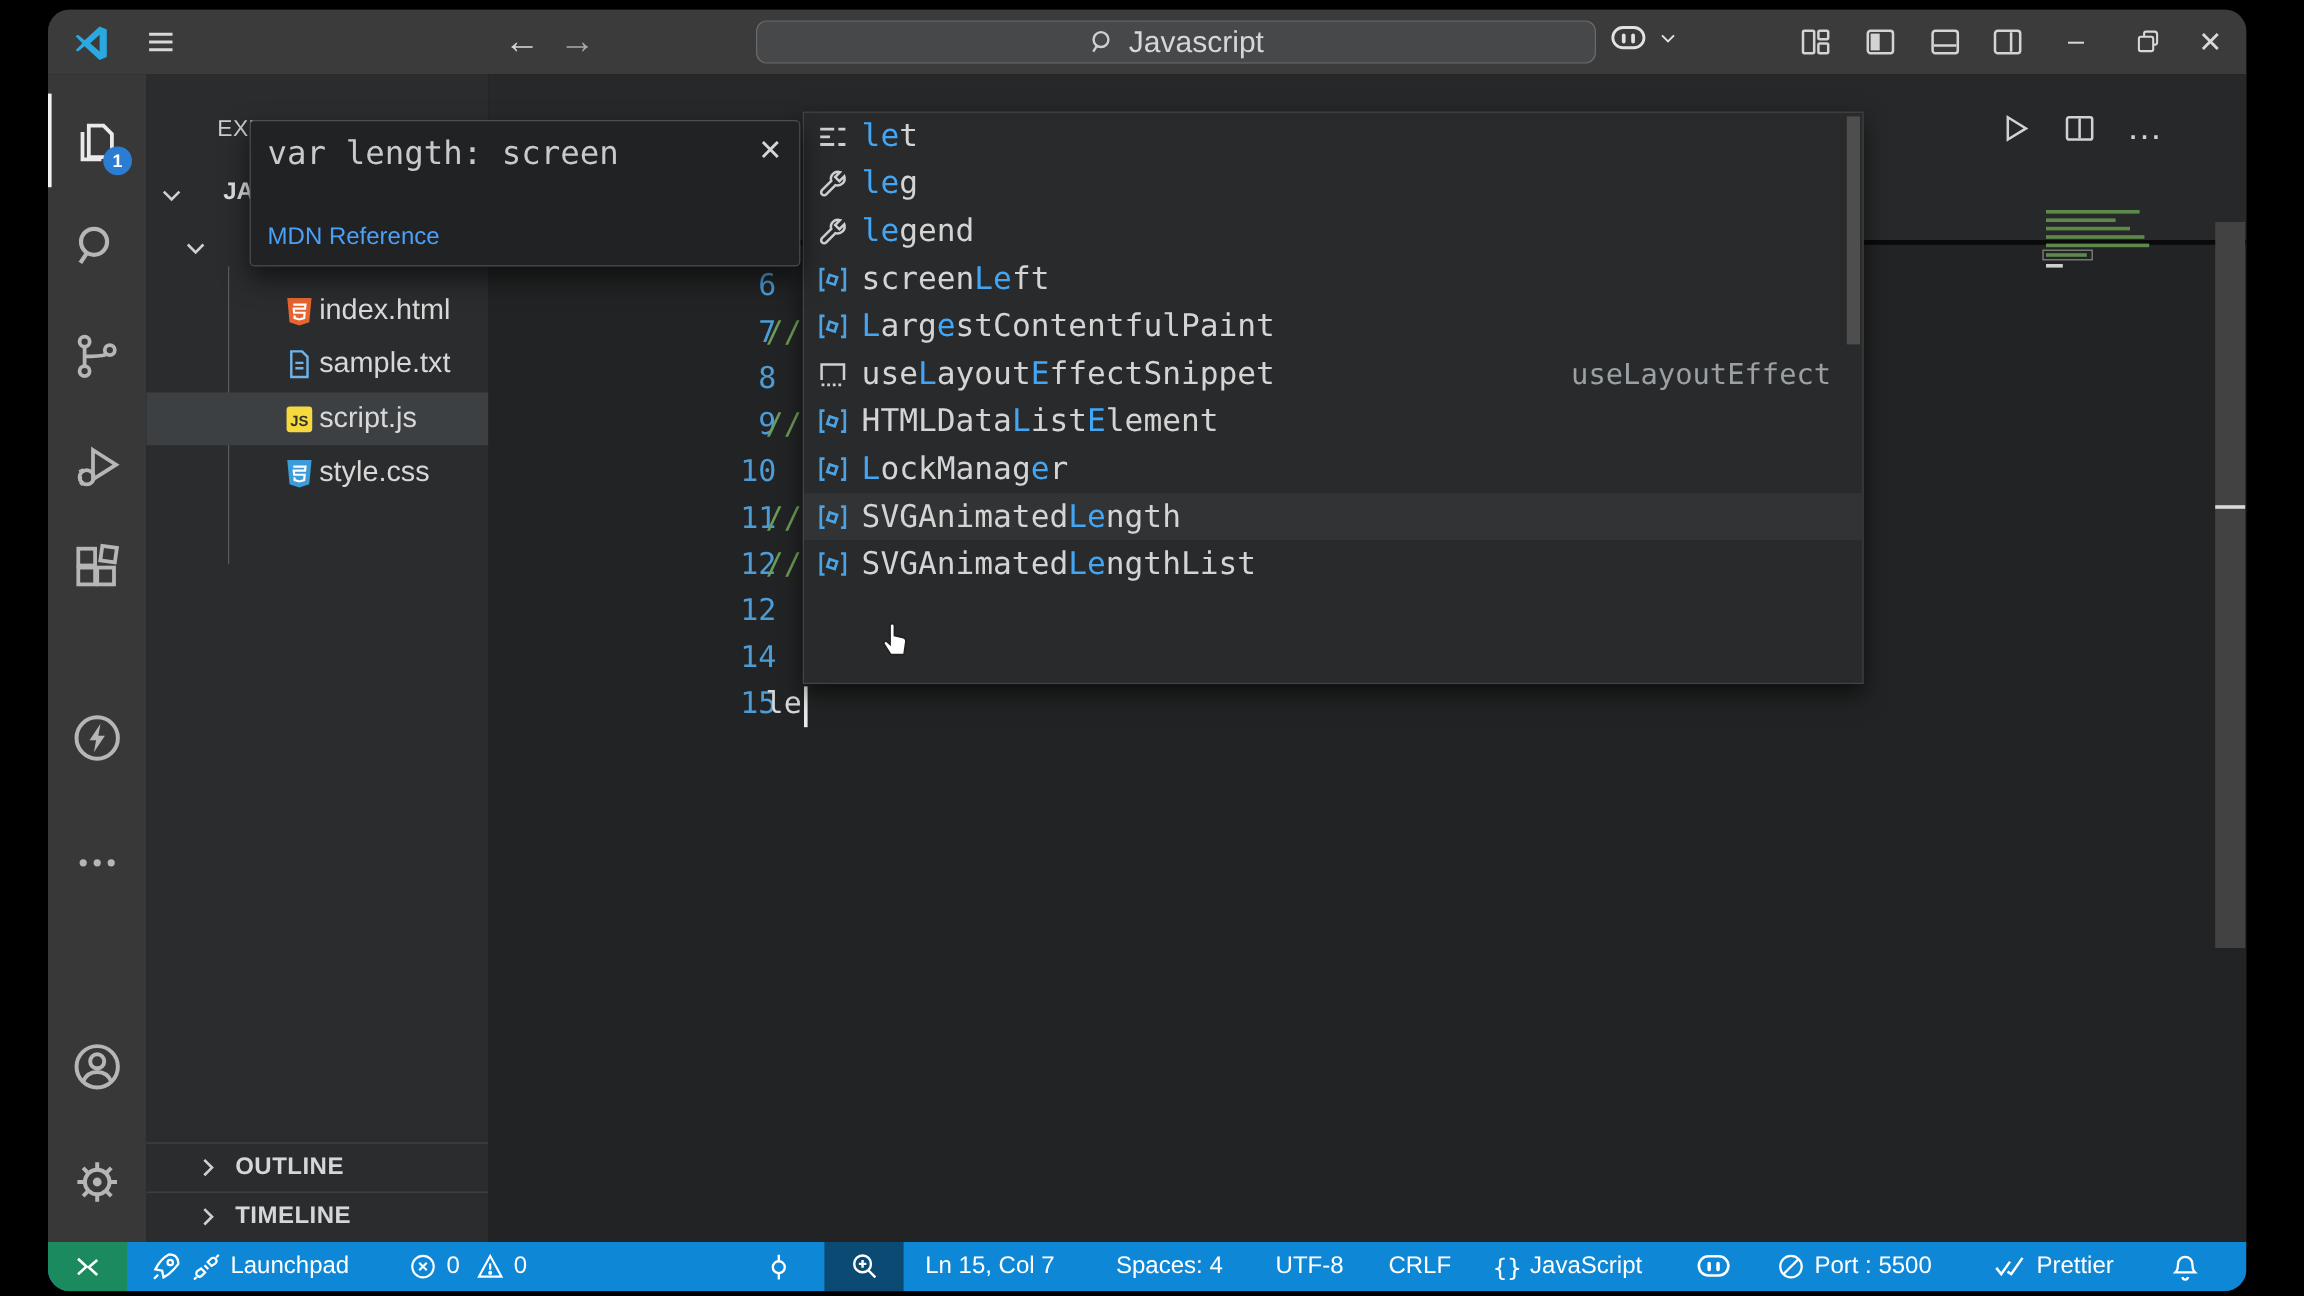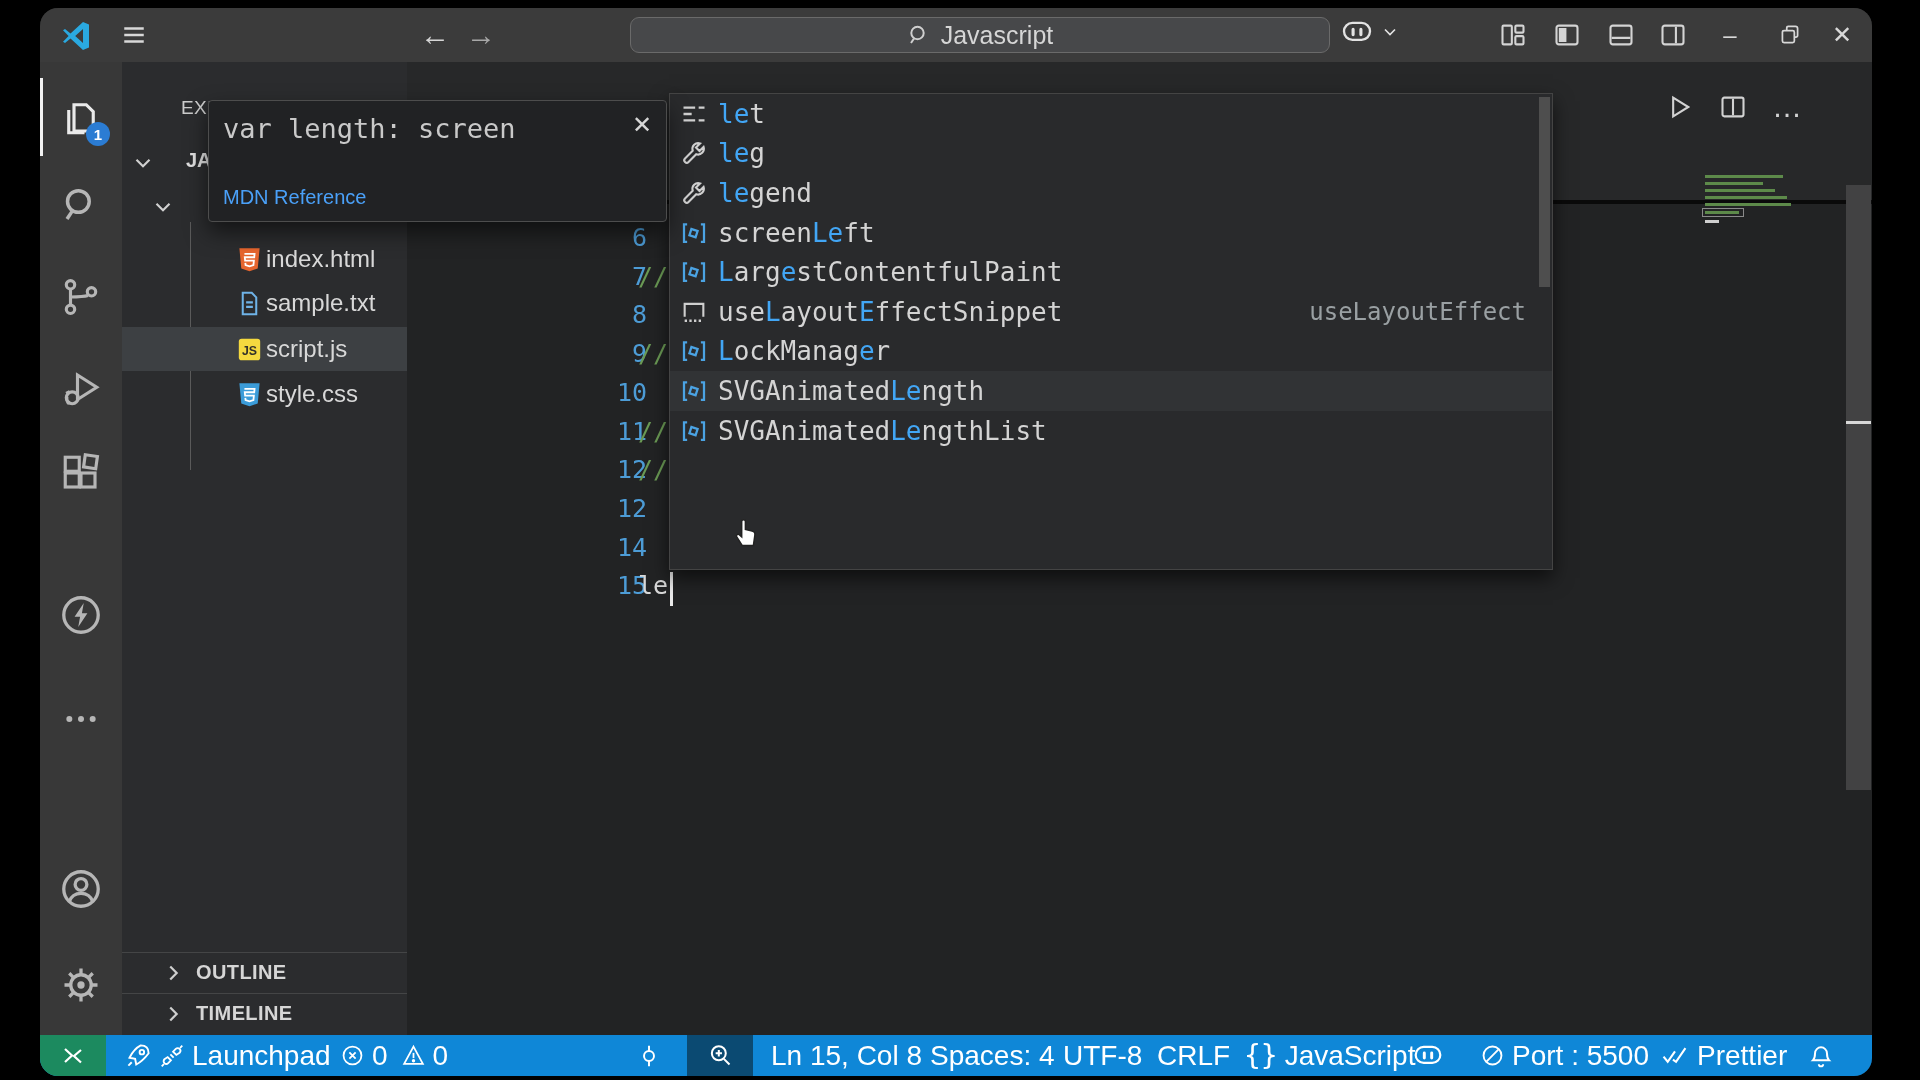--- a/index.html
+++ b/index.html
@@ -96,21 +96,21 @@
   .sicon.blue { color:#4ba3e3; } .sicon.grey { color:#cfcfcf; }
   .srow .slabel { margin-left:8px; font-family:"DejaVu Sans Mono", monospace; font-size:26px; color:#d4d4d4;
                   white-space:pre;}
   .srow .slabel [data-m="m"] { color:#42a6f5; }
   .srow .sdetail { position:absolute; right:26px; font-family:"DejaVu Sans Mono", monospace; font-size:24px;
                    color:#9aa0a3; }
   .sg-scroll { position:absolute; right:2px; top:3px; width:11px; height:190px; background:#4e4e4e; }
 
   
   .statusbar { position:absolute; left:0; top:1027px; width:100%; height:41px; background:#0f87d7;
-               color:#fff; font-size:28px; }
+               color:#fff; font-size:20px; }
   .st { position:absolute; top:0; height:41px; display:flex; align-items:center; gap:7px; cursor:pointer; }
   .remote { left:0; width:66px; background:#1c8a5f; justify-content:center; font-weight:bold;
             font-family:"DejaVu Sans Mono", monospace; font-size:20px;}
   .st svg { flex:0 0 auto; }
   .zoomitem { left:647px; width:66px; background:#0b4a72; justify-content:center; }
 
   .cursor-hand { position:absolute; left:693px; top:508px; z-index:30; }
 
   svg.ic { display:block; }
 </style>
@@ -556,20 +556,28 @@
           </span>
       <span class="slabel"><span>use</span><span data-m="m">L</span><span>ayout</span><span data-m="m">E</span><span>ffectSnippet</span></span>
       <span class="sdetail">useLayoutEffect</span>
     </div>
     <div class="srow">
       <span class="sicon blue">
             <svg width="30" height="30" viewBox="0 0 24 24">
               <use href="#i-var"></use>
             </svg>
           </span>
+      <span class="slabel"><span>HTMLData</span><span data-m="m">L</span><span>ist</span><span data-m="m">E</span><span>lement</span></span>
+    </div>
+    <div class="srow">
+      <span class="sicon blue">
+            <svg width="30" height="30" viewBox="0 0 24 24">
+              <use href="#i-var"></use>
+            </svg>
+          </span>
       <span class="slabel"><span data-m="m">L</span><span>ockManag</span><span data-m="m">e</span><span>r</span></span>
     </div>
     <div class="srow hov">
       <span class="sicon blue">
             <svg width="30" height="30" viewBox="0 0 24 24">
               <use href="#i-var"></use>
             </svg>
           </span>
       <span class="slabel"><span>SVGAnimated</span><span data-m="m">Le</span><span>ngth</span></span>
     </div>
@@ -613,21 +621,21 @@
       <svg width="26" height="26" viewBox="0 0 24 24">
             <use href="#i-focus"></use>
           </svg>
     </div>
     <div class="st zoomitem">
       <svg width="27" height="27" viewBox="0 0 24 24">
             <use href="#i-zoomin"></use>
           </svg>
     </div>
     <div class="st" style="left:731px">
-          <span>Ln 15, Col 8</span>
+          <span>Ln 15, Col 7</span>
         </div>
     <div class="st" style="left:890px">
           <span>Spaces: 4</span>
         </div>
     <div class="st" style="left:1023px">
           <span>UTF-8</span>
         </div>
     <div class="st" style="left:1117px">
           <span>CRLF</span>
         </div>

